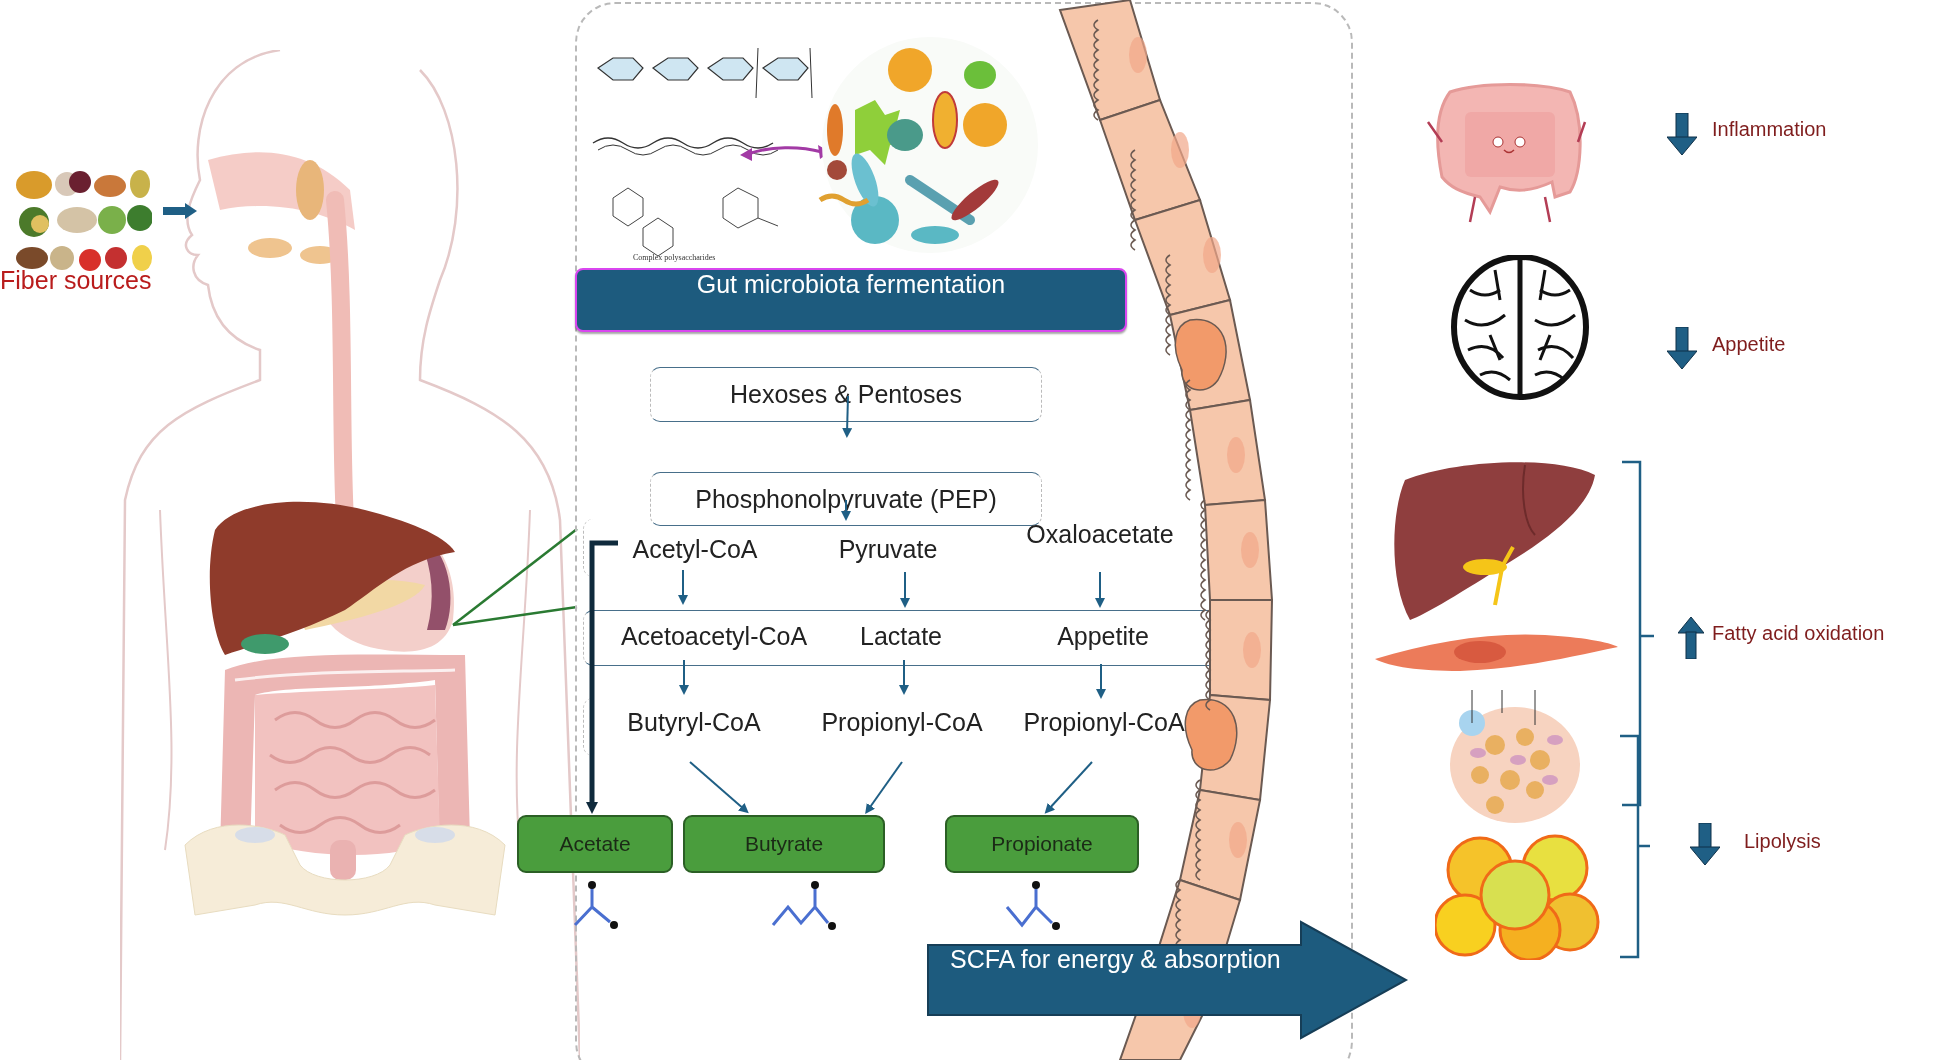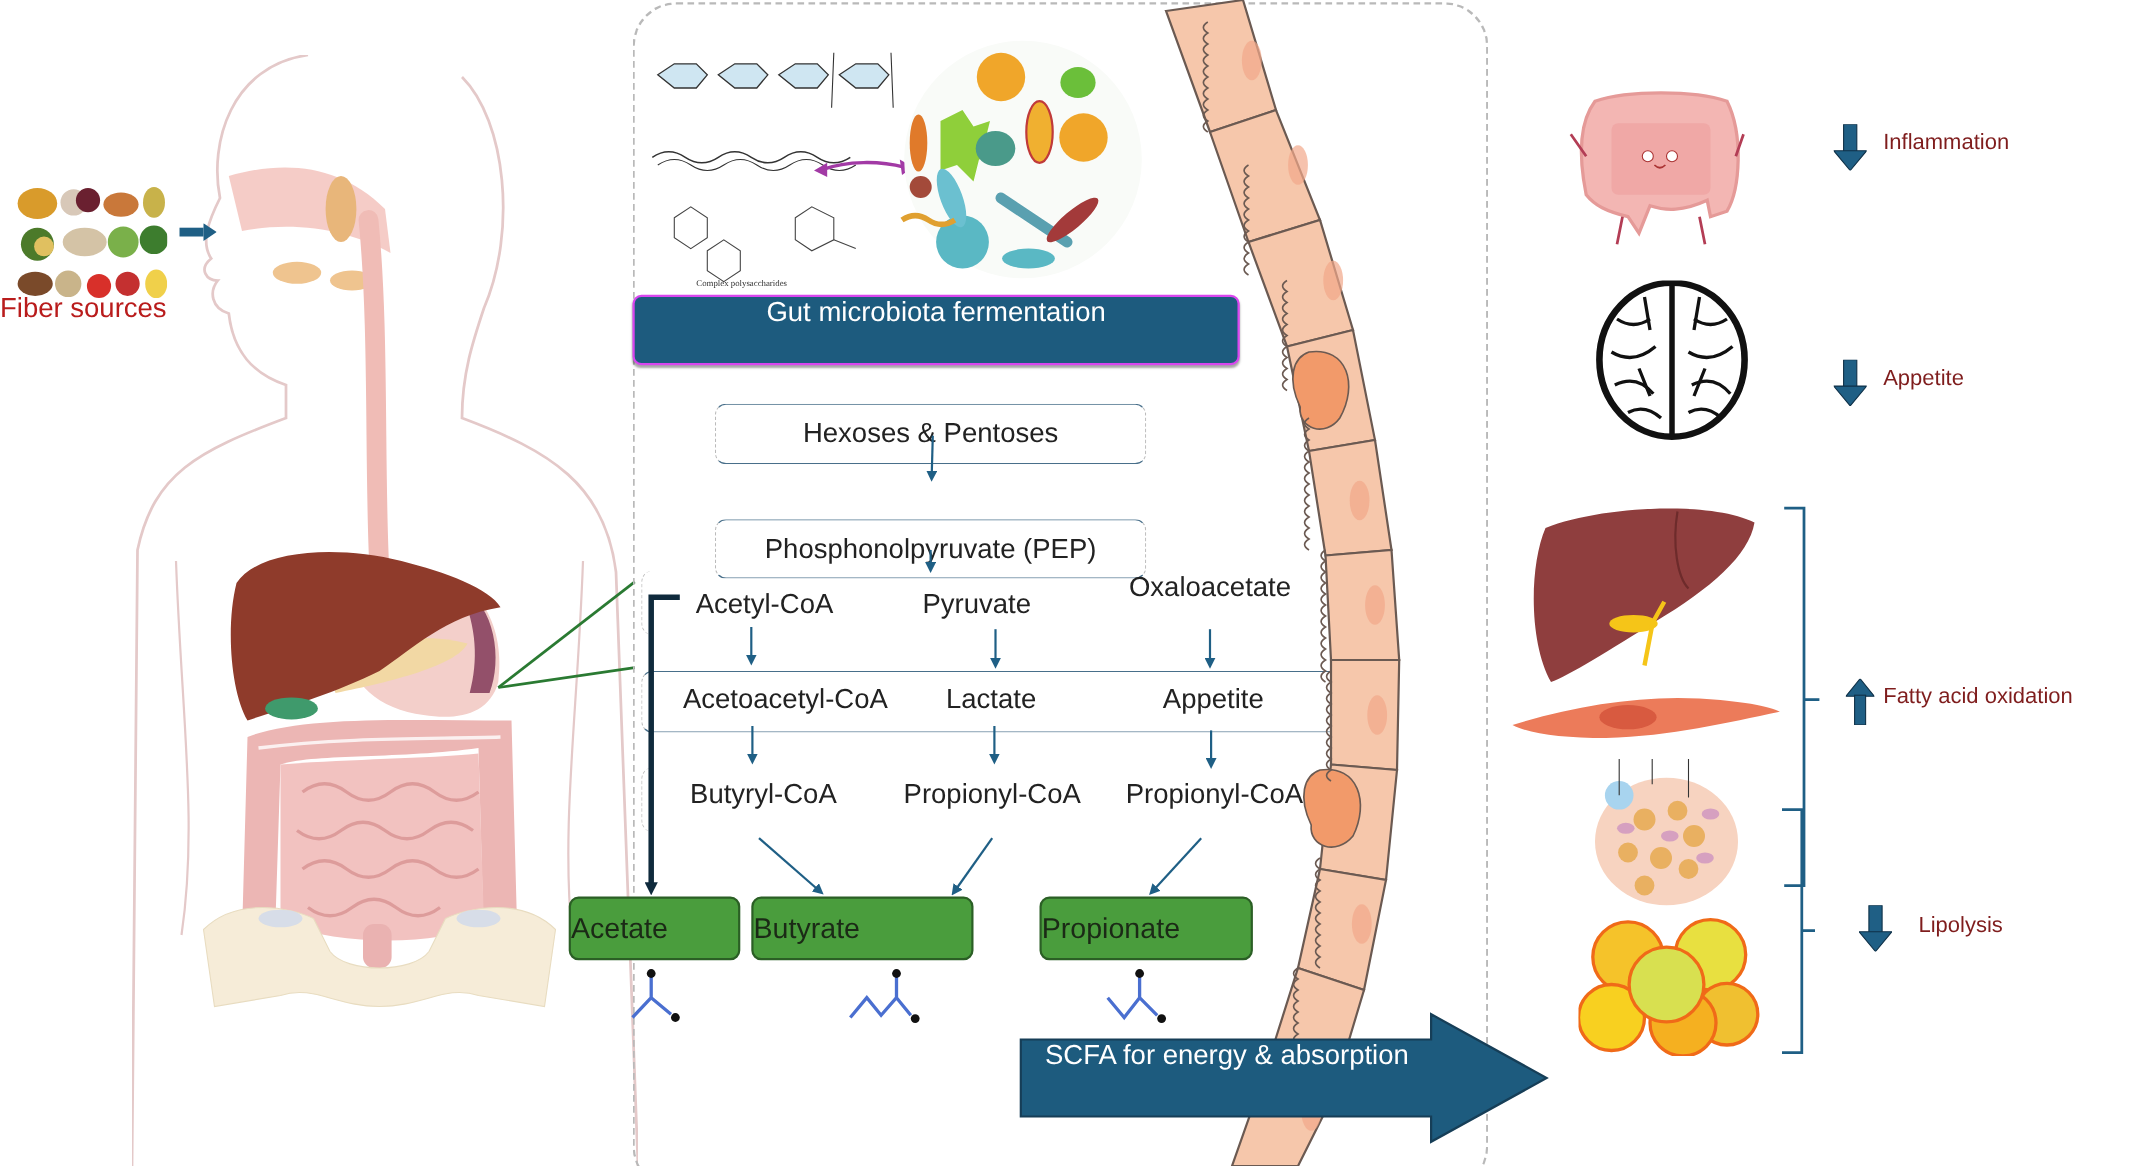--- a/index.html
+++ b/index.html
@@ -4,21 +4,21 @@
 <style>
   html,body{margin:0;padding:0;background:#fff;}
   body{width:1954px;height:1060px;position:relative;overflow:hidden;font-family:"Liberation Sans",sans-serif;color:#222;}
   .abs{position:absolute;}
   .txt{font-family:"Liberation Sans",sans-serif;color:#b91c1c;white-space:nowrap;}
   .container-dashed{position:absolute;left:575px;top:2px;width:778px;height:1080px;border:2px dashed #b9b9b9;border-radius:40px;box-sizing:border-box;}
   .navy-box{position:absolute;background:#1d5b7e;color:#fff;border:2px solid #d946ef;border-radius:8px;display:flex;align-items:flex-start;justify-content:center;font-size:25px;box-shadow:0 2px 2px rgba(0,0,0,.35);}
   .white-box{position:absolute;background:#fff;border-top:1.5px solid #486f8a;border-bottom:1.5px solid #486f8a;border-left:1px dashed #bbb;border-right:1px dashed #bbb;border-radius:10px;display:flex;align-items:center;justify-content:center;font-size:25px;color:#222;margin-top:28px;}
   .band{position:absolute;border-top:1.5px solid #486f8a;border-bottom:1.5px solid #486f8a;border-left:1px dashed #bbb;border-right:1px dashed #bbb;border-radius:10px;}
   .metab{position:absolute;font-size:25px;color:#222;transform:translateX(-50%);}
-  .green-box{position:absolute;background:#4a9d3d;border:2.5px solid #2b5f25;border-radius:9px;display:flex;align-items:center;justify-content:flex-start;font-size:26px;color:#1b2a16;box-sizing:border-box;}
+  .green-box{position:absolute;background:#4a9d3d;border:2.5px solid #2b5f25;border-radius:9px;display:flex;align-items:center;justify-content:center;font-size:21px;color:#1b2a16;box-sizing:border-box;}
   .effect-label{position:absolute;font-size:20px;color:#7f1d1d;}
 </style>
 </head>
 <body>
 
 <div>
 
   <svg class="abs" style="left:120px;top:50px;" width="460" height="1010">
 
     <path d="M160,0 C90,10 70,80 80,130 C70,150 62,170 72,185 C60,195 68,205 78,205 C70,215 72,230 88,235 C92,270 110,290 140,300 L140,330 C60,360 20,380 5,450 L0,1010" fill="none" stroke="#e4c9c9" stroke-width="2.5"></path>

